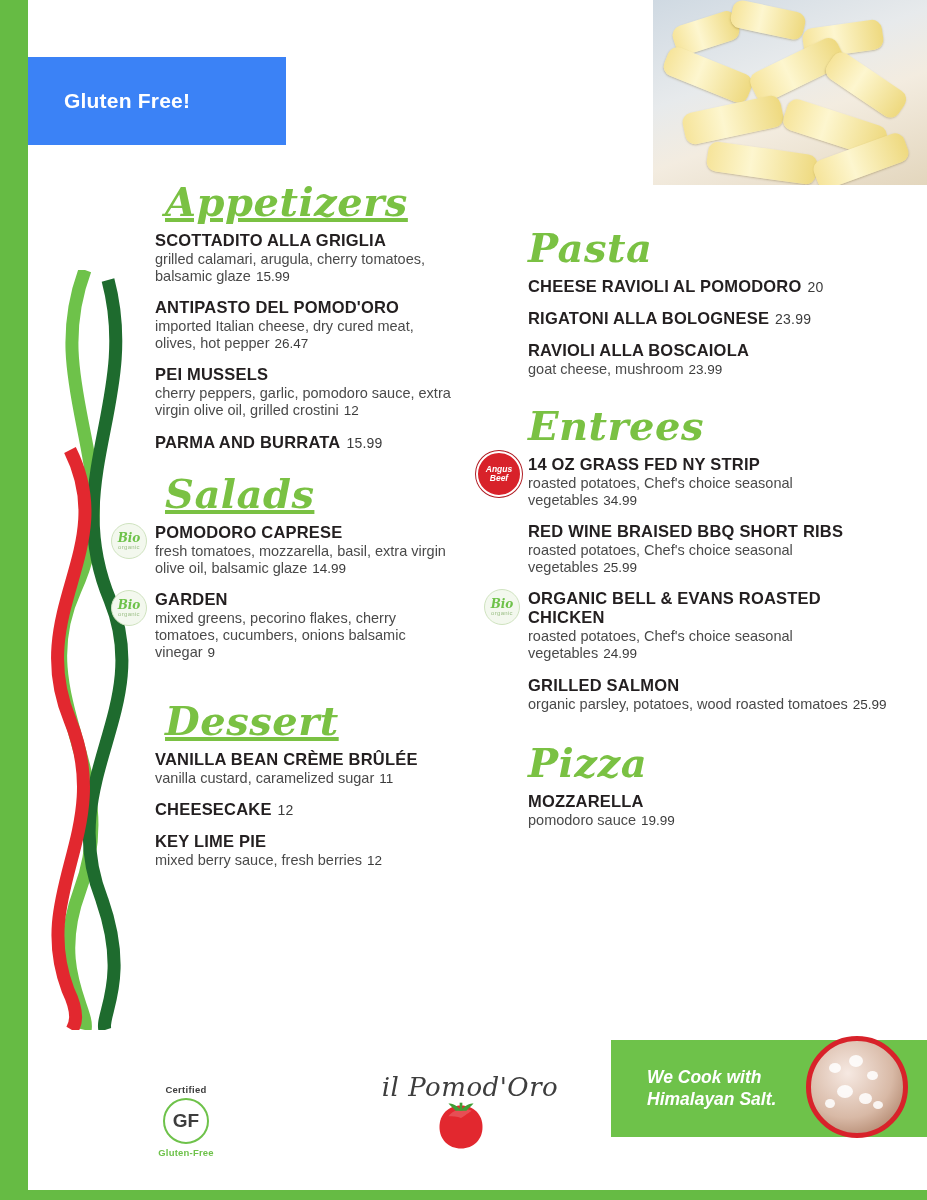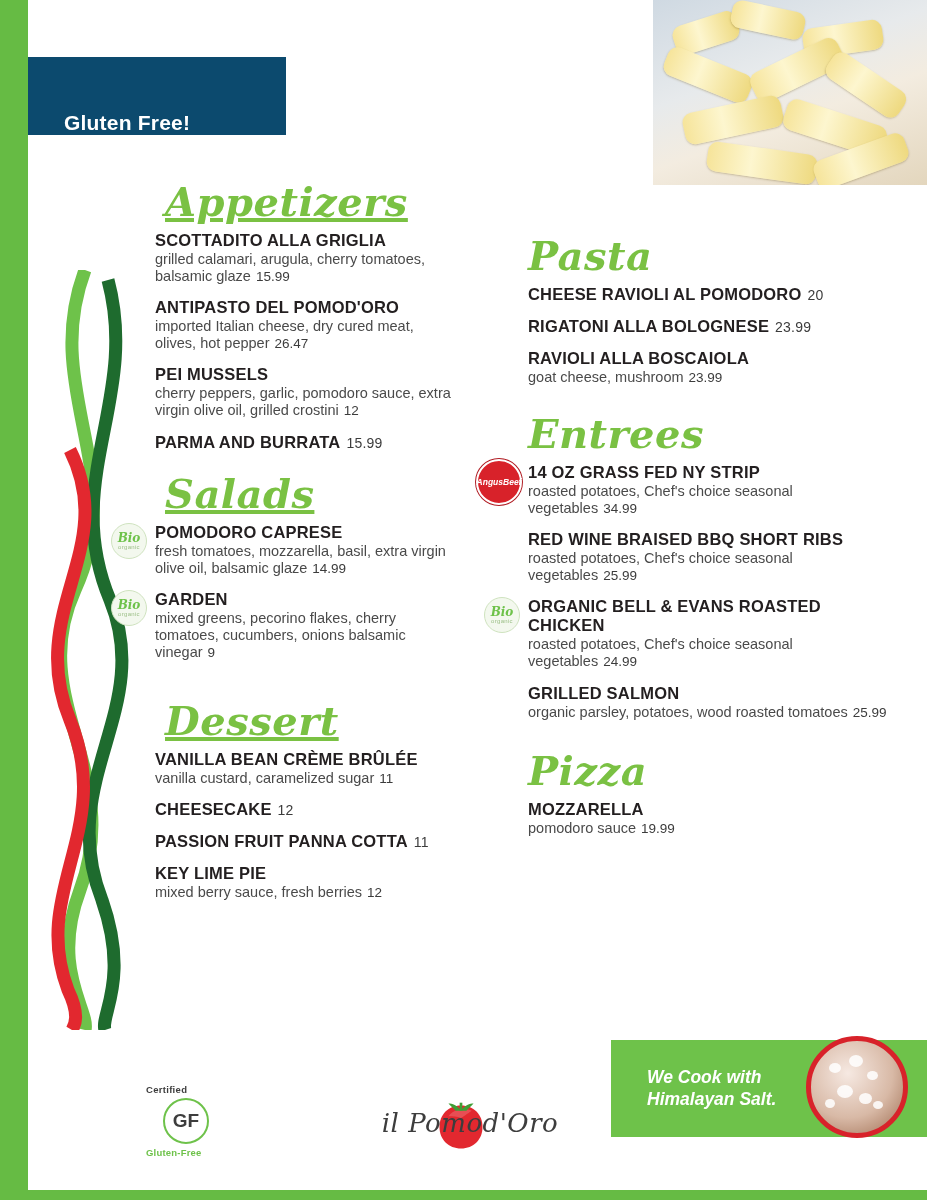--- a/index.html
+++ b/index.html
@@ -17,23 +17,23 @@
     position:absolute;left:0;top:0;width:28px;height:1200px;
     background:#66bb44;
   }
   .bottom-bar{
     position:absolute;left:0;bottom:0;width:927px;height:10px;
     background:#66bb44;
   }
 
   
   .gf-banner{
-    position:absolute;left:28px;top:57px;width:258px;height:78px;
-    background:#0c4a6e;
-    display:flex;align-items:flex-end;
+    position:absolute;left:28px;top:57px;width:258px;height:88px;
+    background:#3b82f6;
+    display:flex;align-items:center;
   }
   .gf-banner span{
     color:#fff;font-size:21px;font-weight:bold;margin-left:36px;
     letter-spacing:.2px;
   }
 
   
   .photo{
     position:absolute;right:0;top:0;width:274px;height:185px;
     background:linear-gradient(160deg,#cfd9e2 0%,#e7eaec 38%,#f3ece0 60%,#e3d6bd 100%);
@@ -43,21 +43,21 @@
     position:absolute;border-radius:10px;
     background:linear-gradient(90deg,#f6e49a,#fdf6cf 40%,#eed97f);
     box-shadow:0 1px 2px rgba(120,100,40,.35);
   }
 
   
   .ribbons{position:absolute;left:30px;top:270px;width:120px;height:760px;}
 
   
   .col-left{position:absolute;left:155px;top:178px;width:300px;}
-  .col-right{position:absolute;left:528px;top:232px;width:360px;}
+  .col-right{position:absolute;left:528px;top:224px;width:360px;}
 
   .section-title{
     font-family:"DejaVu Serif", serif;
     font-style:italic;
     color:#7ac143;
     font-size:40px;
     font-weight:bold;
     margin:0 0 6px 0;
     letter-spacing:.5px;
   }
@@ -83,39 +83,39 @@
     display:flex;flex-direction:column;align-items:center;justify-content:center;
     line-height:1;
   }
   .bio b{font-family:"DejaVu Serif",serif;font-style:italic;color:#6ec24a;font-size:12px;}
   .bio i{color:#9bbf86;font-size:6px;font-style:normal;letter-spacing:.3px;}
 
   .angus{
     position:absolute;left:-52px;top:-4px;width:42px;height:42px;border-radius:50%;
     background:#d8222a;border:2px solid #fff;
     box-shadow:0 0 0 1px #b01b22;
-    display:flex;flex-direction:row;align-items:center;justify-content:center;
+    display:flex;flex-direction:column;align-items:center;justify-content:center;
     color:#fff;font-size:8.5px;font-weight:bold;line-height:1.05;text-align:center;
     font-style:italic;
   }
 
   
   .gf-stamp{
-    position:absolute;left:146px;top:1084px;width:80px;text-align:left;
+    position:absolute;left:146px;top:1084px;width:80px;text-align:center;
   }
   .gf-stamp .top{font-size:9.5px;font-weight:bold;color:#3d3d3d;letter-spacing:.3px;}
   .gf-stamp .circle{
     width:42px;height:42px;border-radius:50%;border:2.5px solid #6ec24a;
     margin:3px auto;display:flex;align-items:center;justify-content:center;
     color:#3d3d3d;font-weight:bold;font-size:19px;
   }
   .gf-stamp .bottom{font-size:9.5px;font-weight:bold;color:#6ec24a;letter-spacing:.2px;}
 
   
-  .logo{position:absolute;left:355px;top:1108px;width:230px;text-align:center;}
+  .logo{position:absolute;left:355px;top:1072px;width:230px;text-align:center;}
   .logo .name{
     font-family:"DejaVu Serif",serif;font-style:italic;color:#3d3d3d;font-size:26px;
     letter-spacing:.5px;
   }
   .tomato{
     position:absolute;left:434px;top:1100px;width:54px;height:52px;
   }
 
   
   .salt{
@@ -212,23 +212,20 @@
 
     <div class="item">
       <div class="item-name">VANILLA BEAN CRÈME BRÛLÉE</div>
       <div class="item-desc"><span>vanilla custard, caramelized sugar</span><span class="price">11</span></div>
     </div>
 
     <div class="item">
       <div class="item-name"><span>CHEESECAKE</span><span class="price">12</span></div>
     </div>
 
-    <div class="item">
-      <div class="item-name"><span>PASSION FRUIT PANNA COTTA</span><span class="price">11</span></div>
-    </div>
 
     <div class="item">
       <div class="item-name">KEY LIME PIE</div>
       <div class="item-desc"><span>mixed berry sauce, fresh berries</span><span class="price">12</span></div>
     </div>
 
   </div>
 
   <div class="col-right">
 

